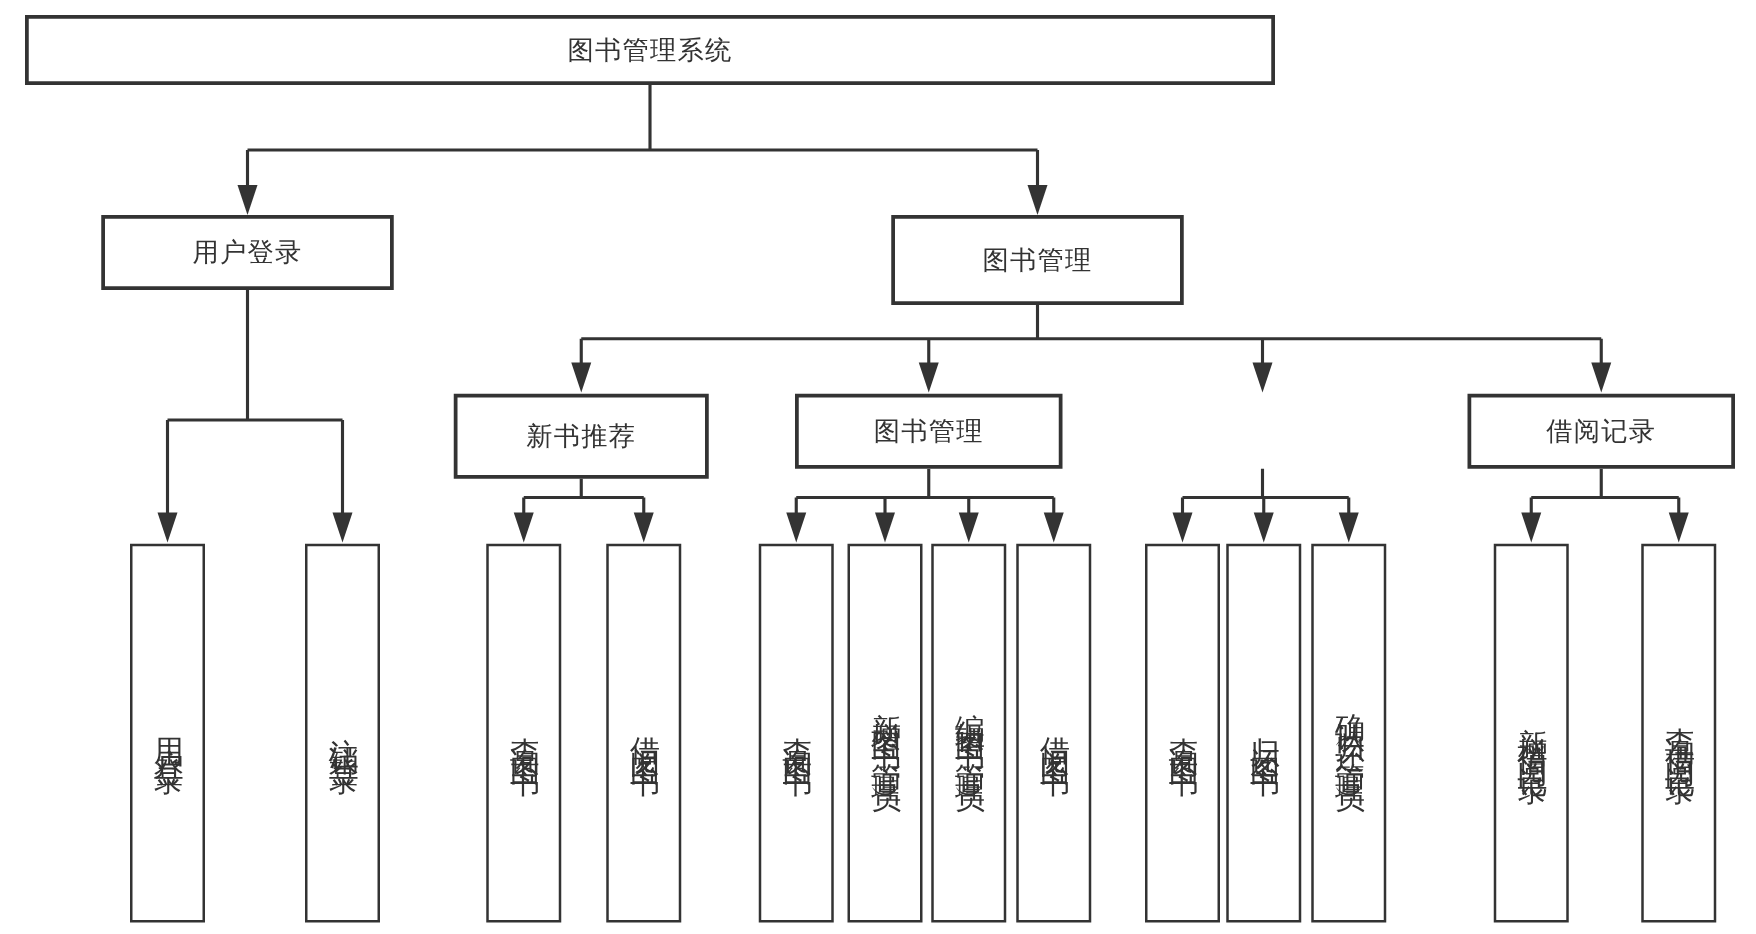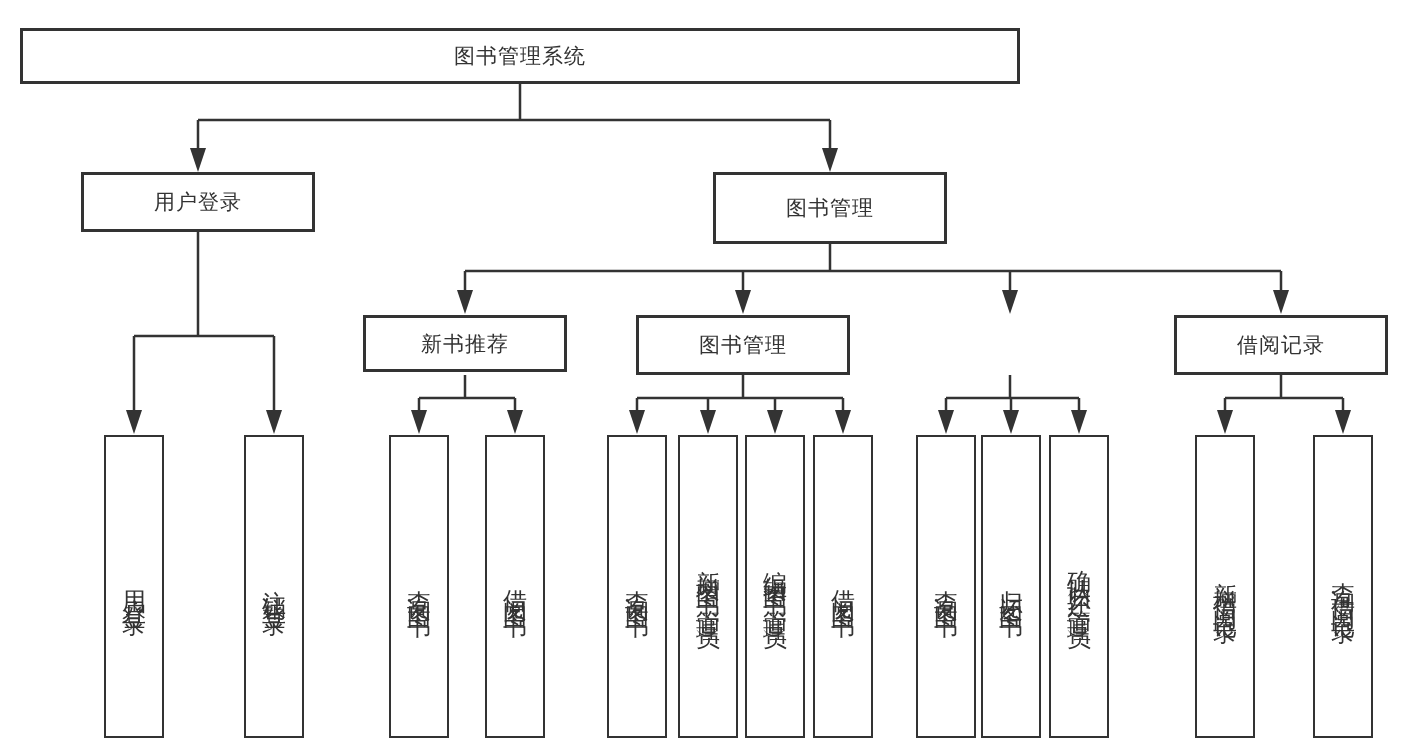--- a/index.html
+++ b/index.html
@@ -69,32 +69,32 @@
         <polygon points="767,410 783,410 775,434"></polygon>
         <polygon points="835,410 851,410 843,434"></polygon>
         <polygon points="938,410 954,410 946,434"></polygon>
         <polygon points="1003,410 1019,410 1011,434"></polygon>
         <polygon points="1071,410 1087,410 1079,434"></polygon>
         <polygon points="1217,410 1233,410 1225,434"></polygon>
         <polygon points="1335,410 1351,410 1343,434"></polygon>
       </g>
   </svg>
 
-  <div class="node hbox" style="left:20px;top:12px;width:1000px;height:56px;margin-top:16px;">
+  <div class="node hbox" style="left:20px;top:12px;width:1000px;height:56px;">
     <span>图书管理系统</span>
   </div>
 
   <div class="node hbox" style="left:81px;top:172px;width:234px;height:60px;">
     <span>用户登录</span>
   </div>
   <div class="node hbox" style="left:713px;top:172px;width:234px;height:72px;">
     <span>图书管理</span>
   </div>
 
-  <div class="node hbox" style="left:363px;top:315px;width:204px;height:57px;">
+  <div class="node hbox" style="left:363px;top:315px;width:204px;height:68px;">
     <span>新书推荐</span>
   </div>
   <div class="node hbox" style="left:636px;top:315px;width:214px;height:60px;">
     <span>图书管理</span>
   </div>
   <div class="node hbox" style="left:1174px;top:315px;width:214px;height:60px;">
     <span>借阅记录</span>
   </div>
 
   <div class="node vbox" style="left:104px;top:435px;width:60px;height:303px;">

